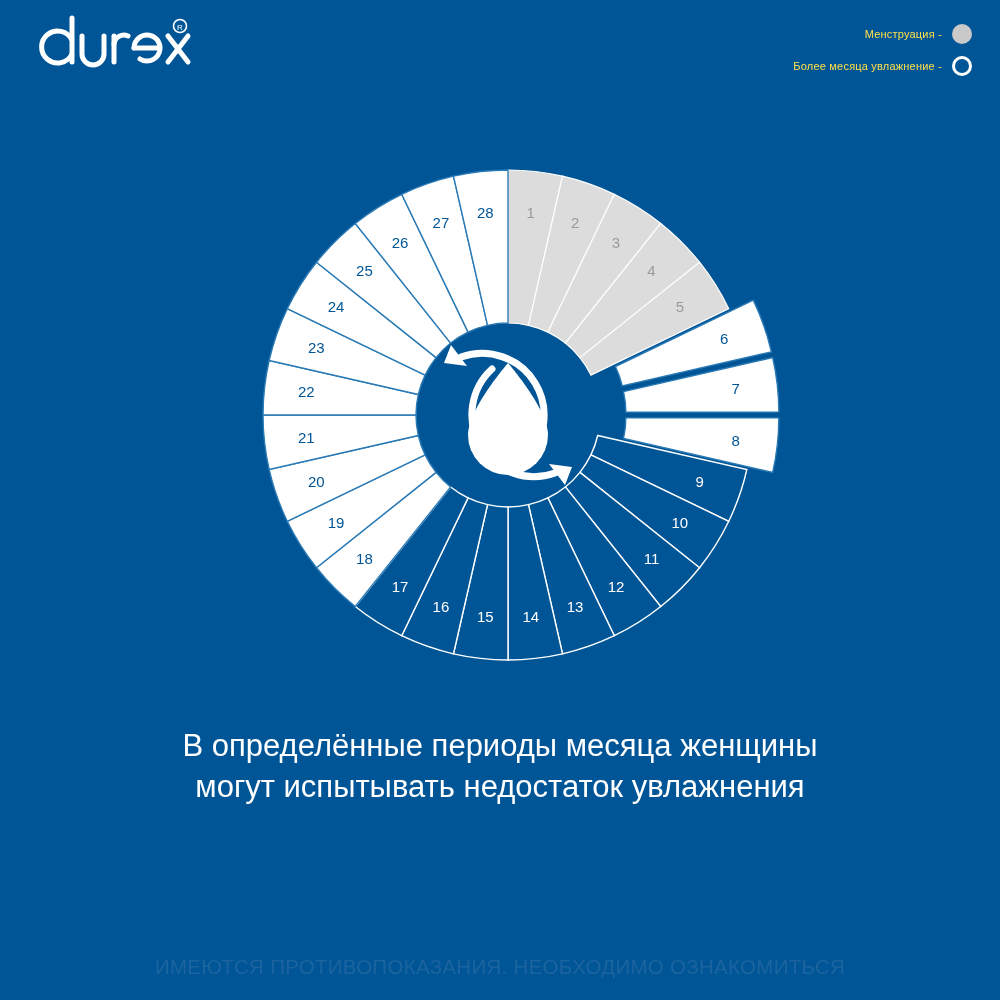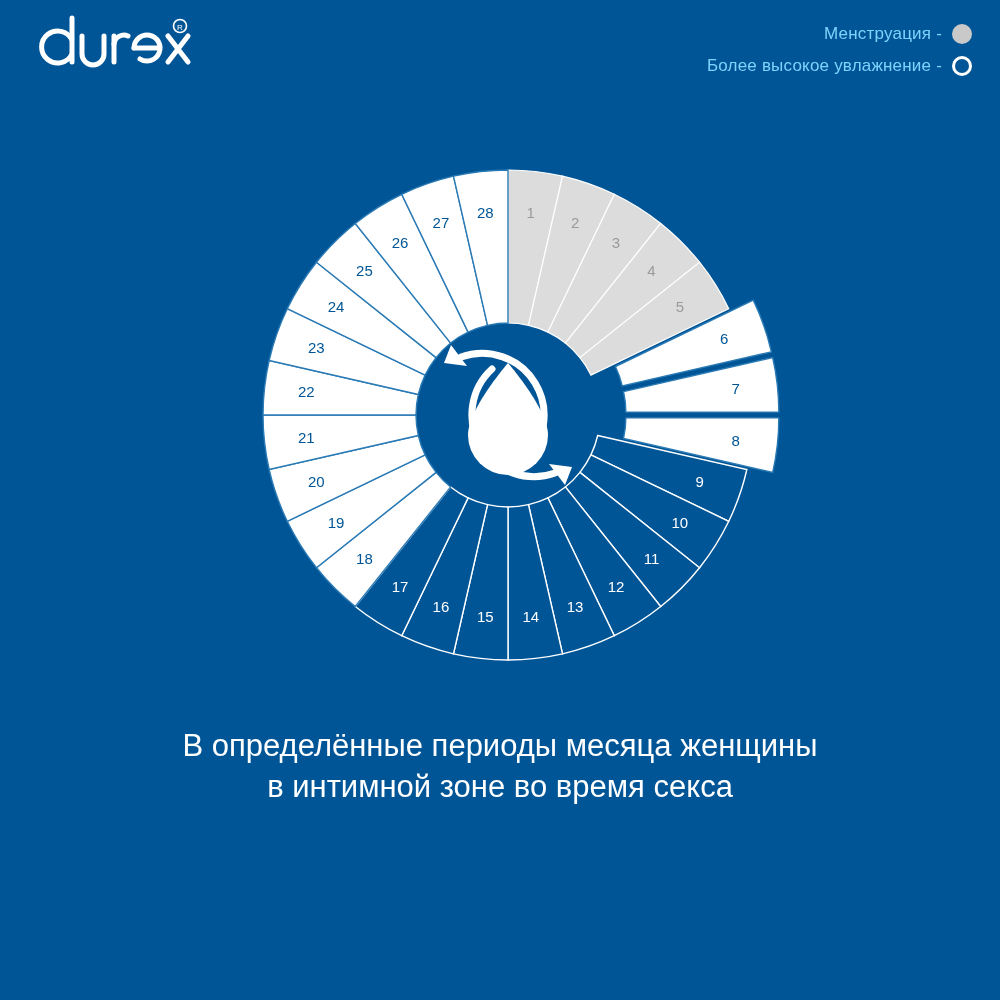--- a/index.html
+++ b/index.html
@@ -15,21 +15,21 @@
     width:160px;height:70px;
   }
   .brand svg{display:block;}
 
   .legend{
     position:absolute;right:28px;top:24px;
     display:flex;flex-direction:column;align-items:flex-end;gap:12px;
   }
   .legend-row{
     display:flex;align-items:center;gap:10px;
-    color:#7dd3fc;font-size:17px;letter-spacing:.2px;
+    color:#fde047;font-size:11px;letter-spacing:.2px;
   }
   .legend-label{white-space:nowrap;}
   .swatch{width:20px;height:20px;border-radius:50%;display:block;}
   .swatch.grey{background:#c9c9c9;}
   .swatch.white{background:#ffffff;}
   .swatch.ring{background:transparent;border:3px solid #ffffff;box-sizing:border-box;}
 
   .wheel{
     position:absolute;left:0;top:95px;width:1000px;height:600px;
   }
@@ -81,21 +81,21 @@
     </g>
   </svg>
 </div>
 
 <div class="legend">
   <div class="legend-row">
     <span class="legend-label">Менструация -</span>
     <span class="swatch grey"></span>
   </div>
   <div class="legend-row">
-    <span class="legend-label">Более высокое увлажнение -</span>
+    <span class="legend-label">Более месяца увлажнение -</span>
     <span class="swatch ring"></span>
   </div>
 </div>
 
 <div class="wheel">
   <svg id="wheel-svg" width="1000" height="600" viewBox="0 0 1000 600" xmlns="http://www.w3.org/2000/svg">
     <g id="segments">
         <path d="M508.00,228.00 L508.00,75.00 A245,245 0 0 1 562.52,81.14 L528.47,230.31 A92,92 0 0 0 508.00,228.00 Z" fill="#dcdcdc" stroke="#ffffff" stroke-width="1.2"></path>
         <path d="M528.47,230.31 L562.52,81.14 A245,245 0 0 1 614.30,99.26 L547.92,237.11 A92,92 0 0 0 528.47,230.31 Z" fill="#dcdcdc" stroke="#ffffff" stroke-width="1.2"></path>
         <path d="M547.92,237.11 L614.30,99.26 A245,245 0 0 1 660.76,128.45 L565.36,248.07 A92,92 0 0 0 547.92,237.11 Z" fill="#dcdcdc" stroke="#ffffff" stroke-width="1.2"></path>
@@ -167,17 +167,18 @@
       <polygon points="572,372 549,369 565,390" fill="#ffffff"></polygon>
       <polygon points="444,268 467,271 451,250" fill="#ffffff"></polygon>
 
       <path d="M508 268 C508 268 468 314 468 340 a40 40 0 0 0 80 0 C548 314 508 268 508 268 Z" fill="#ffffff"></path>
     </g>
   </svg>
 </div>
 
 <div class="caption">
   <div>В определённые периоды месяца женщины</div>
-  <div>в интимной зоне во время секса</div>
+  <div>могут испытывать недостаток увлажнения</div>
 </div>
 
 <div class="disclaimer">
+  <div>ИМЕЮТСЯ ПРОТИВОПОКАЗАНИЯ. НЕОБХОДИМО ОЗНАКОМИТЬСЯ</div>
 </div>
 
 </body></html>

